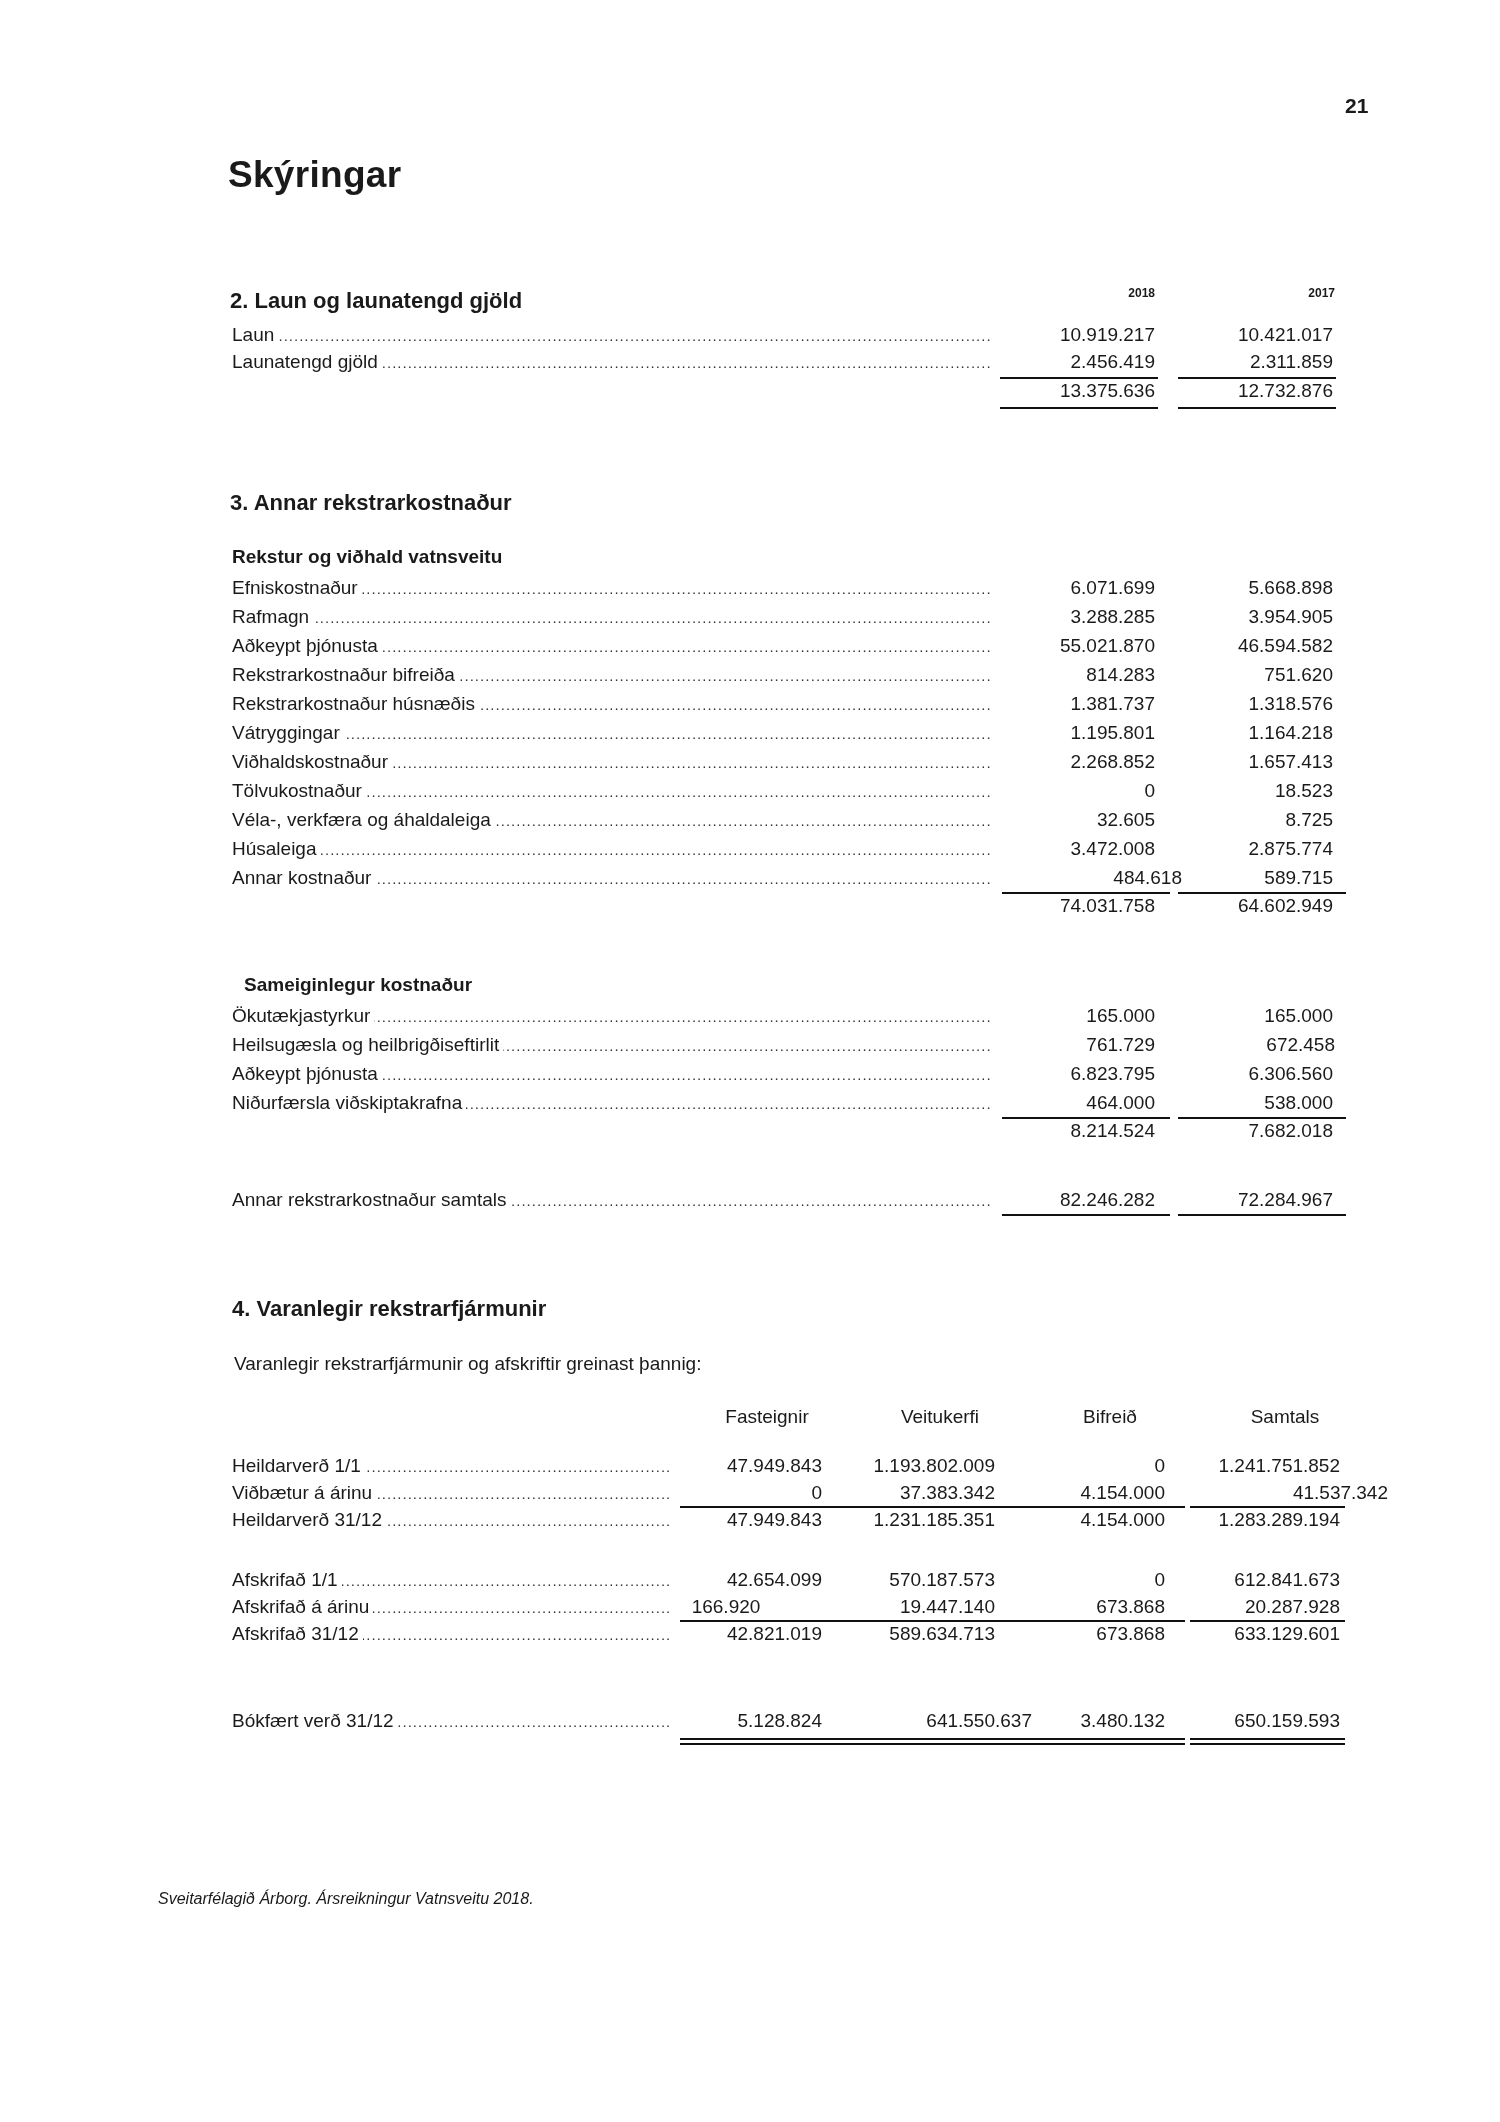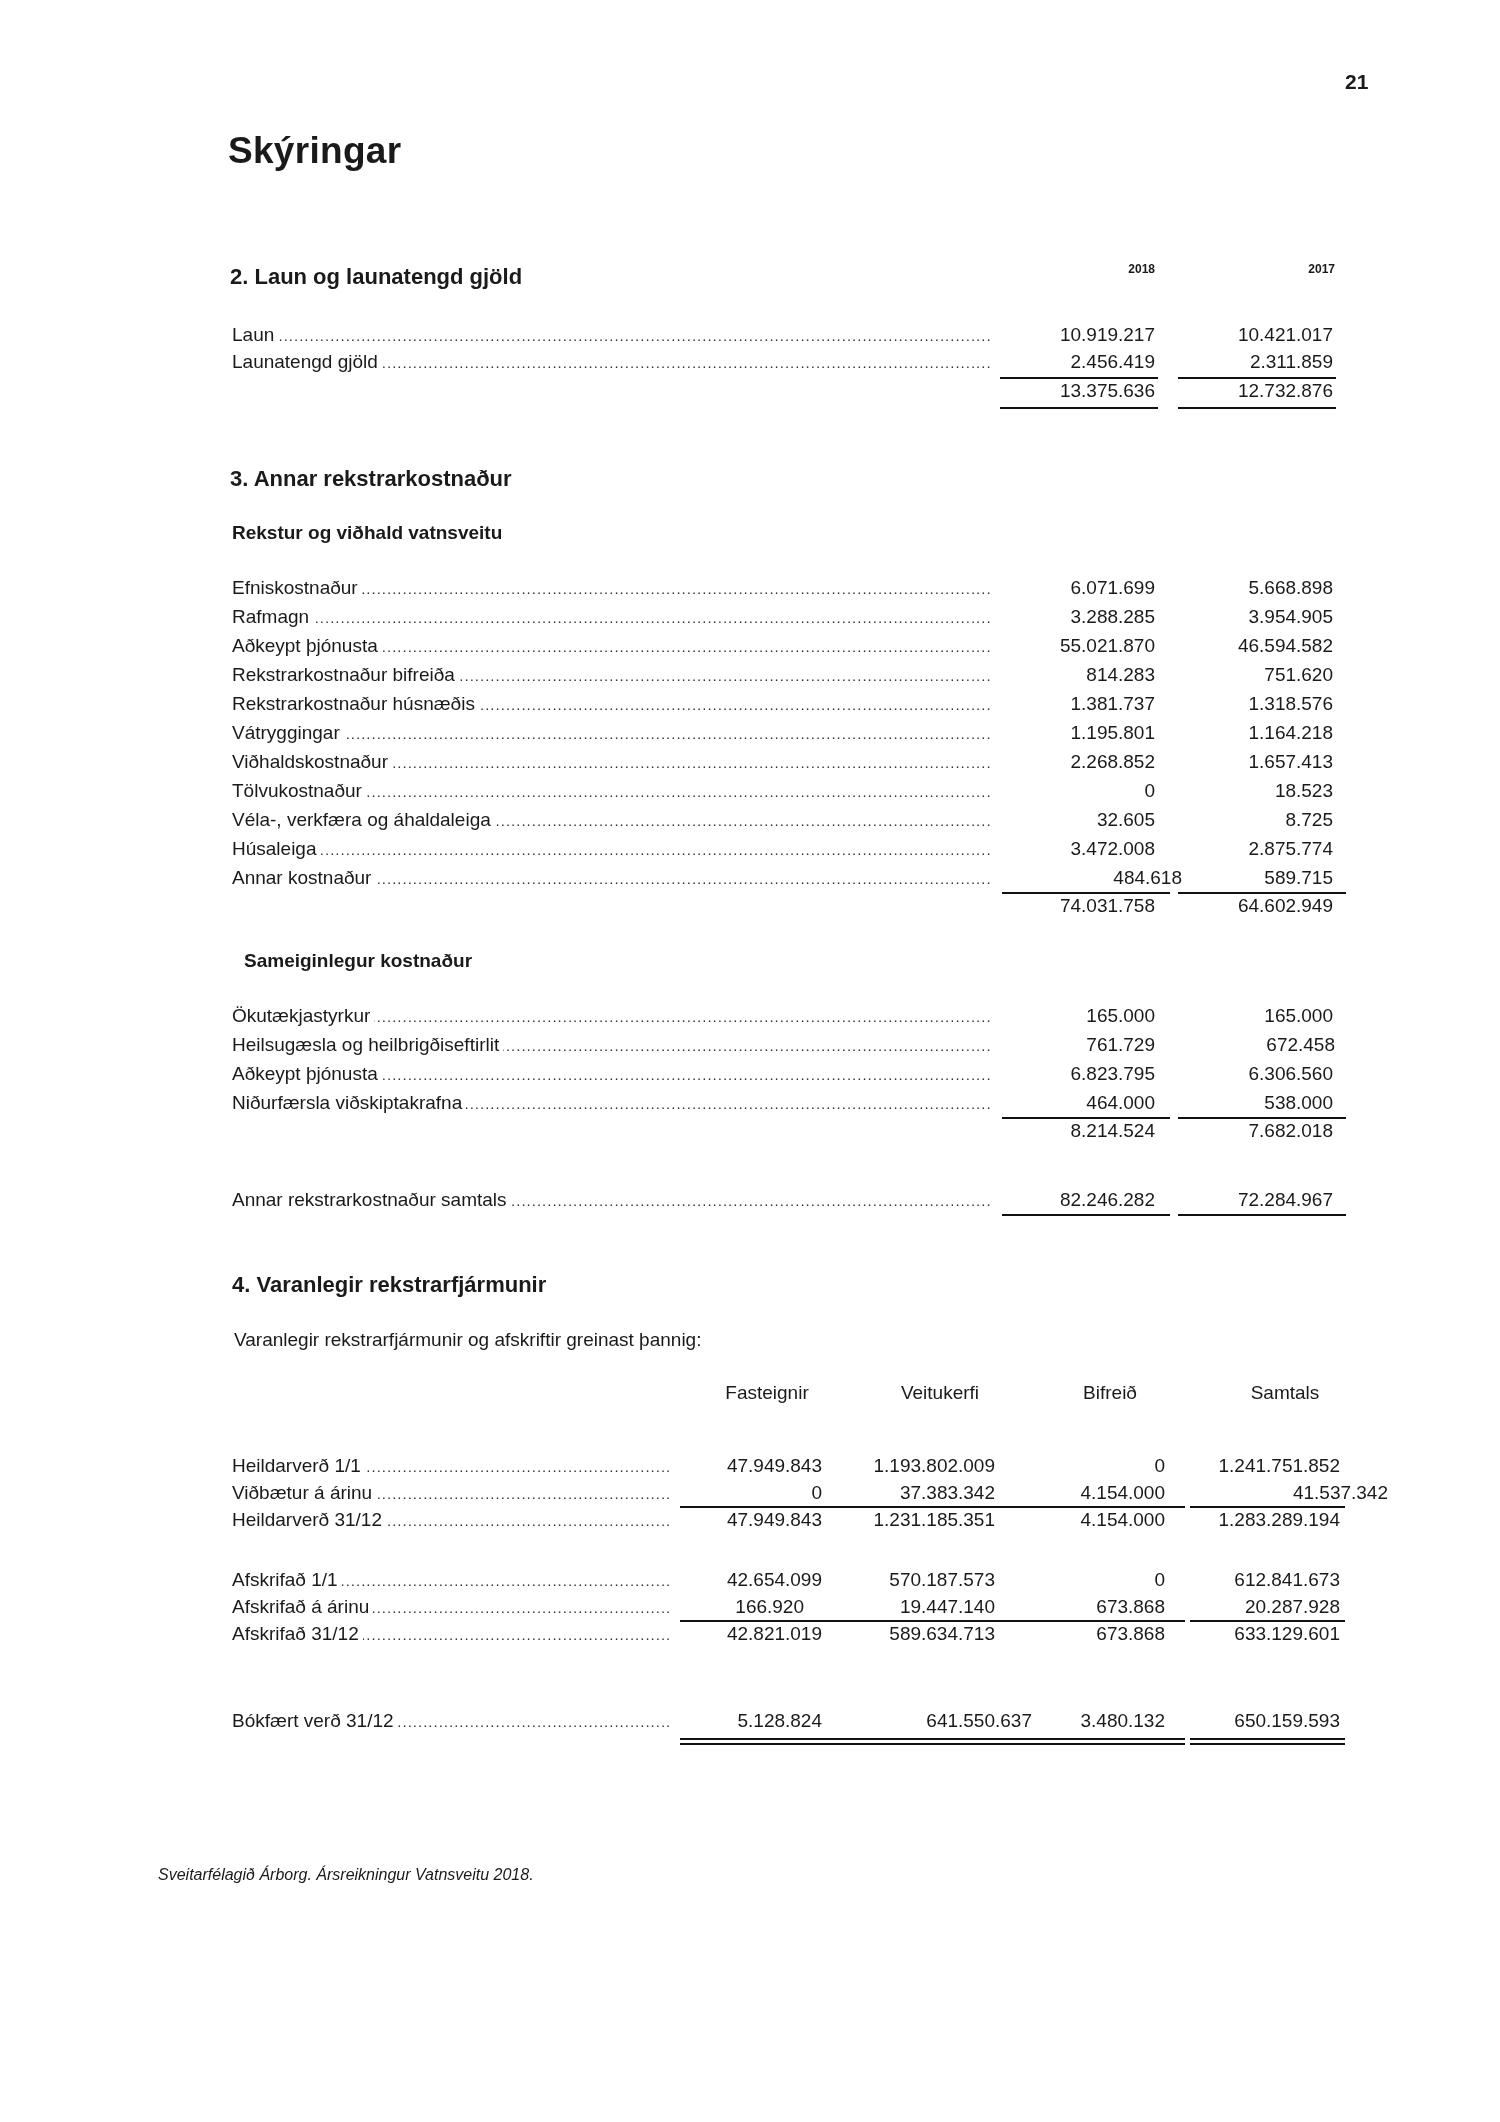--- a/index.html
+++ b/index.html
@@ -1,18 +1,18 @@
 <!DOCTYPE html>
 <html><head>
 <meta charset="utf-8">
 <style>
   html, body { margin: 0; padding: 0; background: #ffffff; }
   body { width: 1500px; height: 2122px; position: relative; overflow: hidden;
          font-family: "Liberation Sans", sans-serif; color: #1a1a1a; }
-  .abs { position: absolute; white-space: nowrap; }
+  .abs { position: absolute; white-space: nowrap; margin-top: 24px; }
   .pnum { left: 1345px; top: 70px; font-size: 21px; font-weight: bold; }
   .title { left: 228px; top: 130px; font-size: 37px; font-weight: bold; letter-spacing: 0.3px; }
   .h2 { font-size: 22px; font-weight: bold; }
   .h3 { font-size: 19px; font-weight: bold; }
   .txt { font-size: 19px; }
   .yr { font-size: 12px; font-weight: bold; text-align: right; width: 120px; }
   .row { position: absolute; left: 232px; height: 26px; font-size: 19px; }
   .row .lbl { position: absolute; left: 0; top: 0; white-space: nowrap; background: #fff; padding-right: 4px; z-index: 1; }
   .row .dots { position: absolute; left: 0; top: 0; overflow: hidden; white-space: nowrap; color: #333; letter-spacing: 1px; font-size: 15px; line-height: 24px; }
   .row .num { position: absolute; top: 0; text-align: right; width: 200px; white-space: nowrap; }
@@ -210,21 +210,21 @@
       <span class="dots" style="width: 440px;">................................................................................................................................................................................................................................................................................................................................................................................................................</span>
       <span class="lbl">Afskrifað 1/1</span>
       <span class="num" style="left: 390px;">42.654.099</span>
       <span class="num" style="left: 563px;">570.187.573</span>
       <span class="num" style="left: 733px;">0</span>
       <span class="num" style="left: 908px;">612.841.673</span>
     </div>
     <div class="row" style="top: 1596px; width: 1120px;">
       <span class="dots" style="width: 440px;">................................................................................................................................................................................................................................................................................................................................................................................................................</span>
       <span class="lbl">Afskrifað á árinu</span>
-      <span class="num" style="left: 372px;">166.920</span>
+      <span class="num" style="left: 394px; text-align: center;">166.920</span>
       <span class="num" style="left: 563px;">19.447.140</span>
       <span class="num" style="left: 733px;">673.868</span>
       <span class="num" style="left: 908px;">20.287.928</span>
     </div>
     <div class="row" style="top: 1623px; width: 1120px;">
       <span class="dots" style="width: 440px;">................................................................................................................................................................................................................................................................................................................................................................................................................</span>
       <span class="lbl">Afskrifað 31/12</span>
       <span class="num" style="left: 390px;">42.821.019</span>
       <span class="num" style="left: 563px;">589.634.713</span>
       <span class="num" style="left: 733px;">673.868</span>

